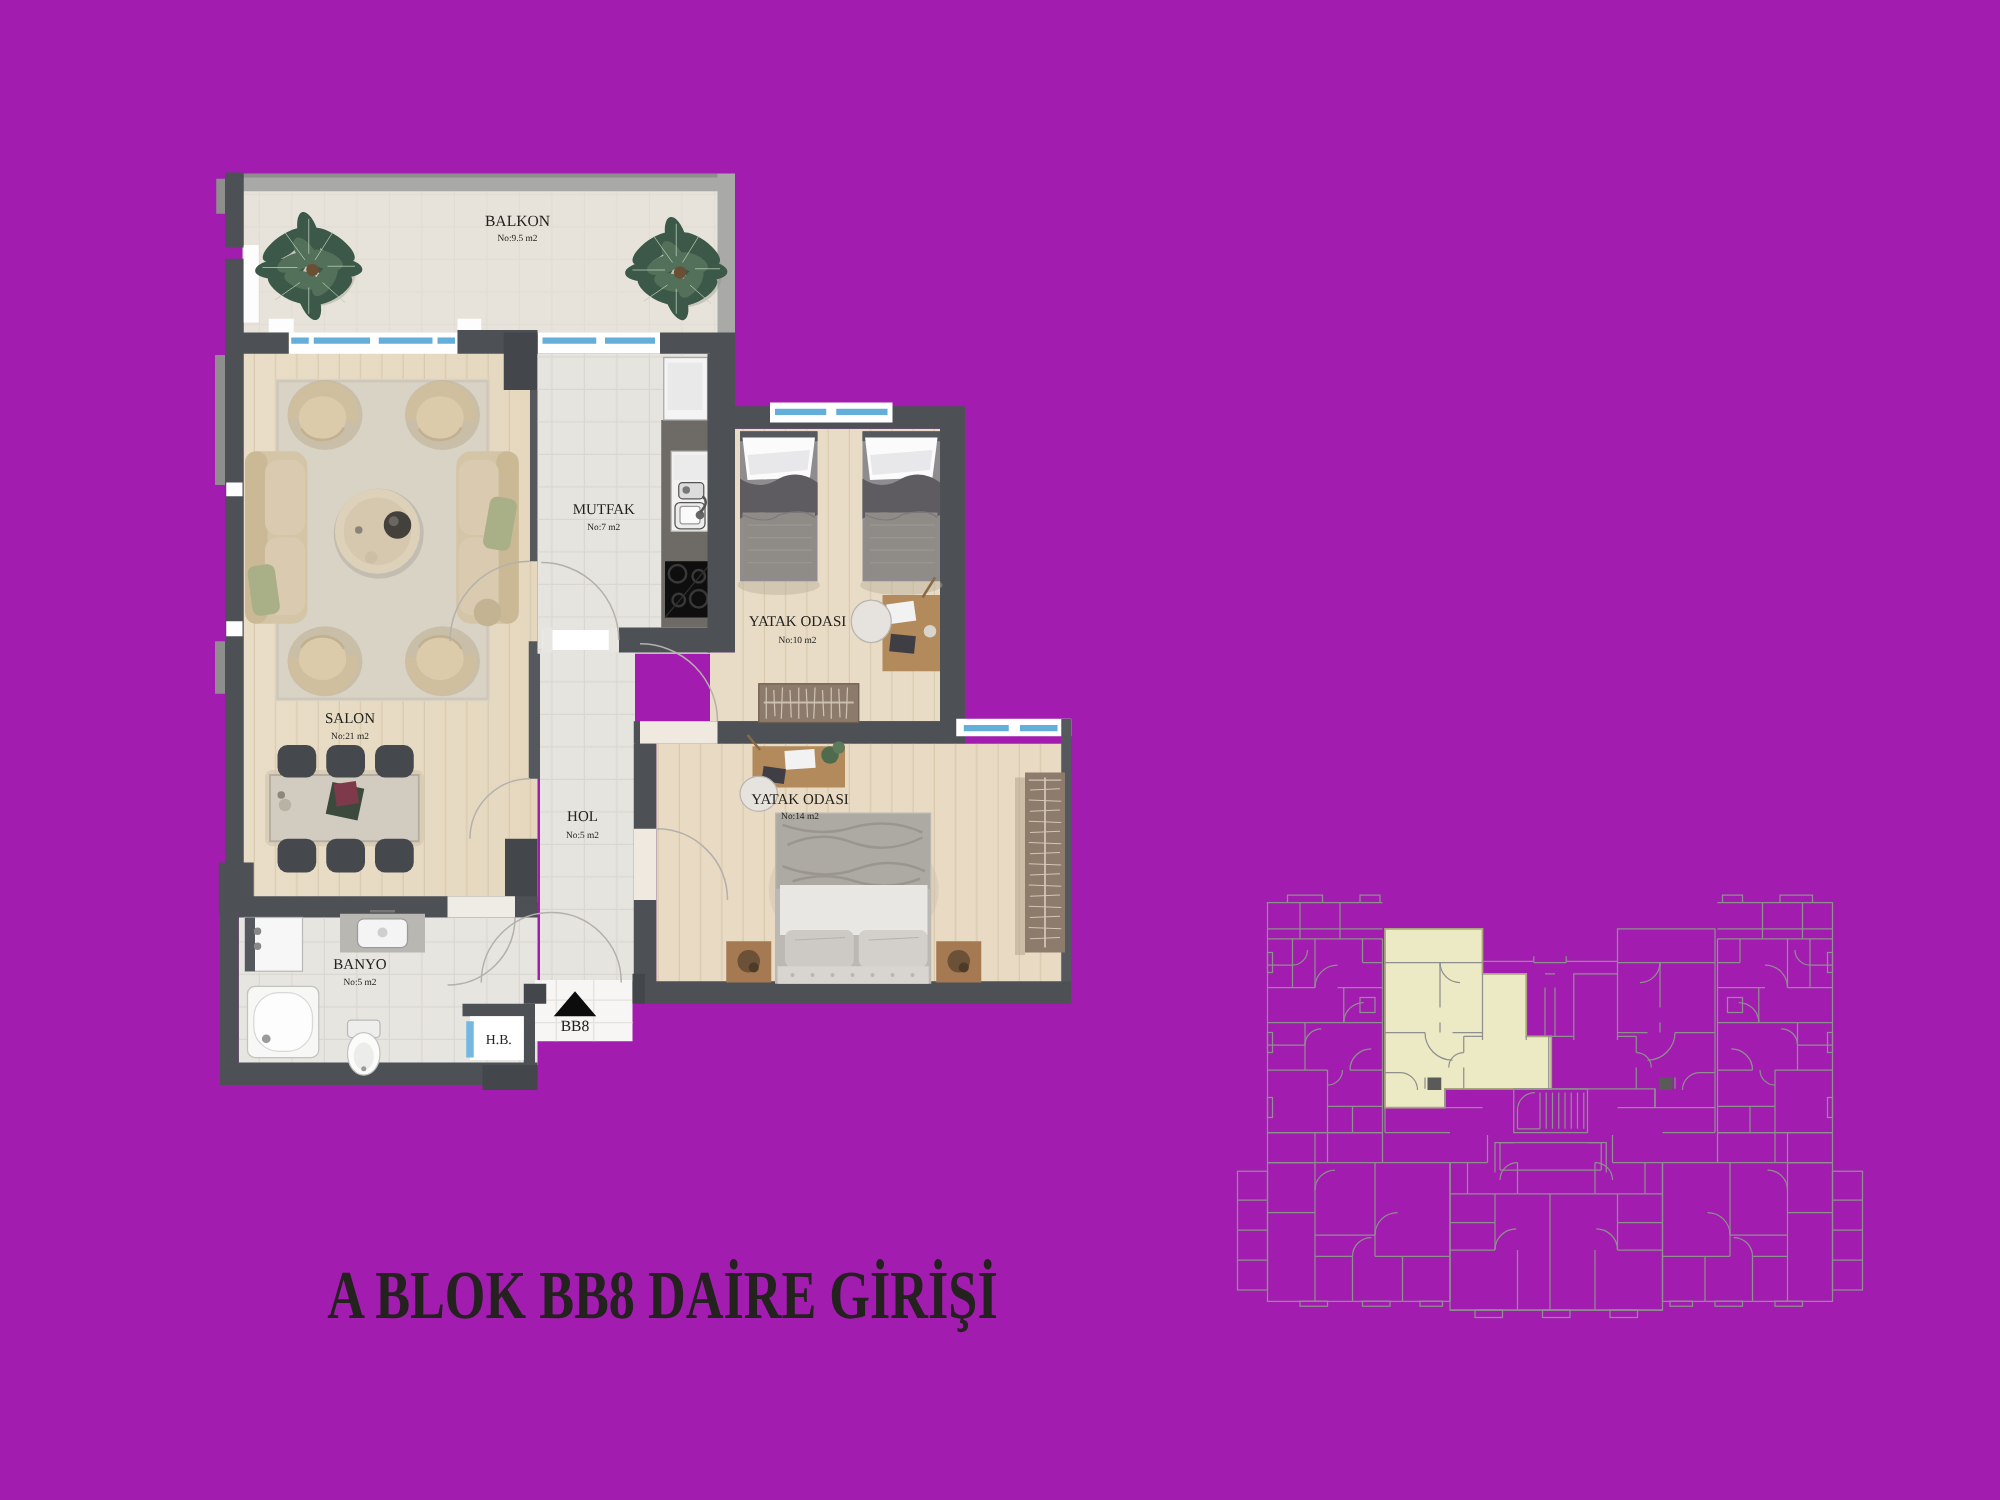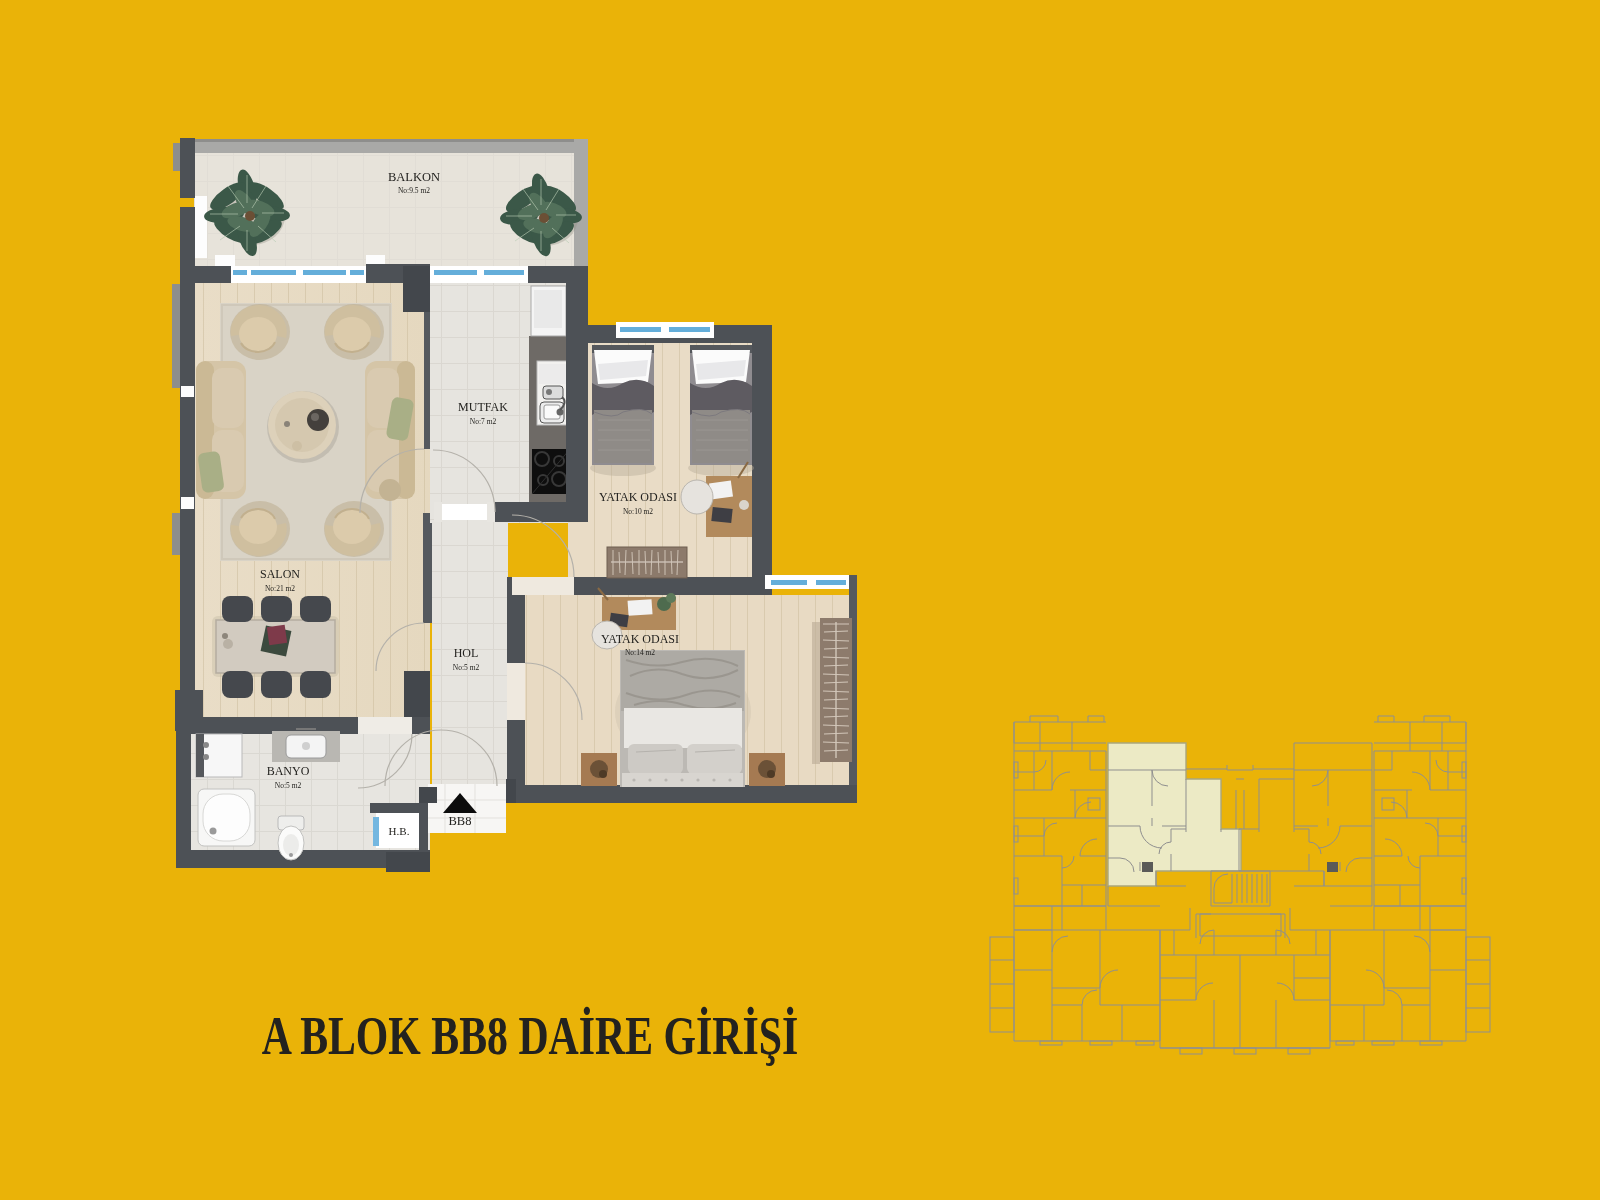--- a/index.html
+++ b/index.html
@@ -1,16 +1,16 @@
 <!DOCTYPE html>
 <html><head>
 <meta charset="utf-8">
 <style>
   html,body{margin:0;padding:0;background:#ffffff;}
-  .page{position:relative;width:1600px;height:1200px;background:#eab308;overflow:hidden;
+  .page{position:relative;width:1600px;height:1200px;background:#a21caf;overflow:hidden;
         font-family:"Liberation Serif", serif;}
   svg{position:absolute;left:0;top:0;}
   text{fill:#23221f;}
 </style>
 </head>
 <body>
 <div class="page">
 <svg width="1600" height="1200" viewBox="0 0 1600 1200">
 <defs>
   <linearGradient id="woodv" x1="0" y1="0" x2="1" y2="0">

